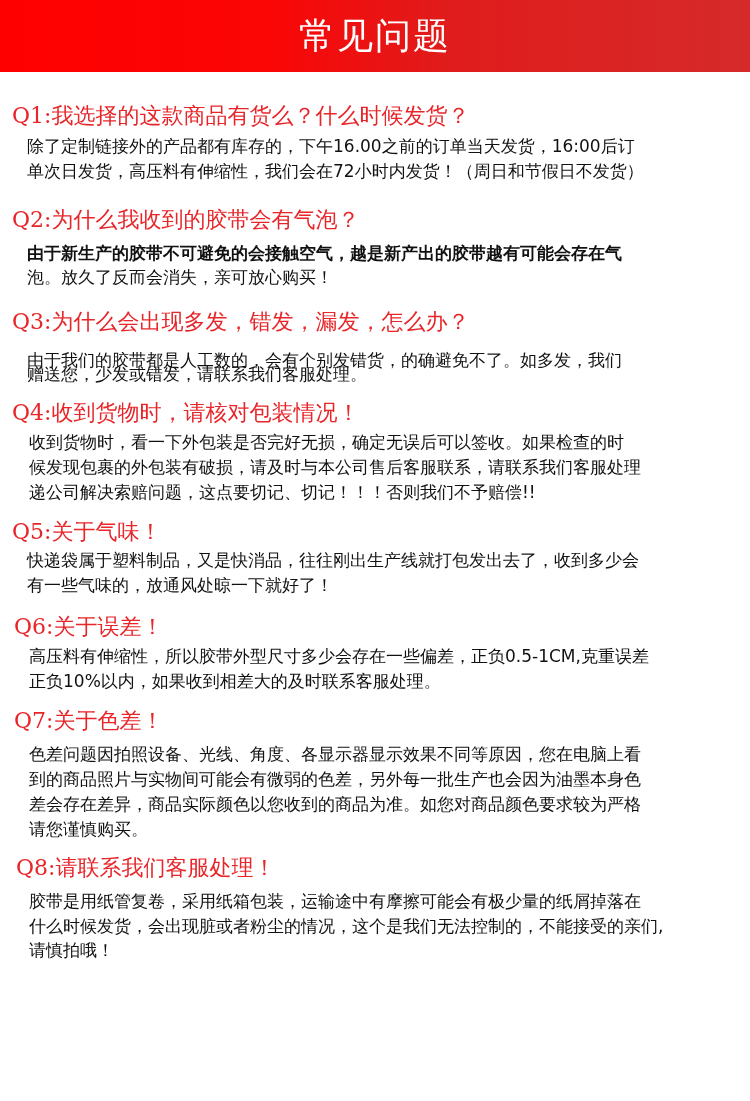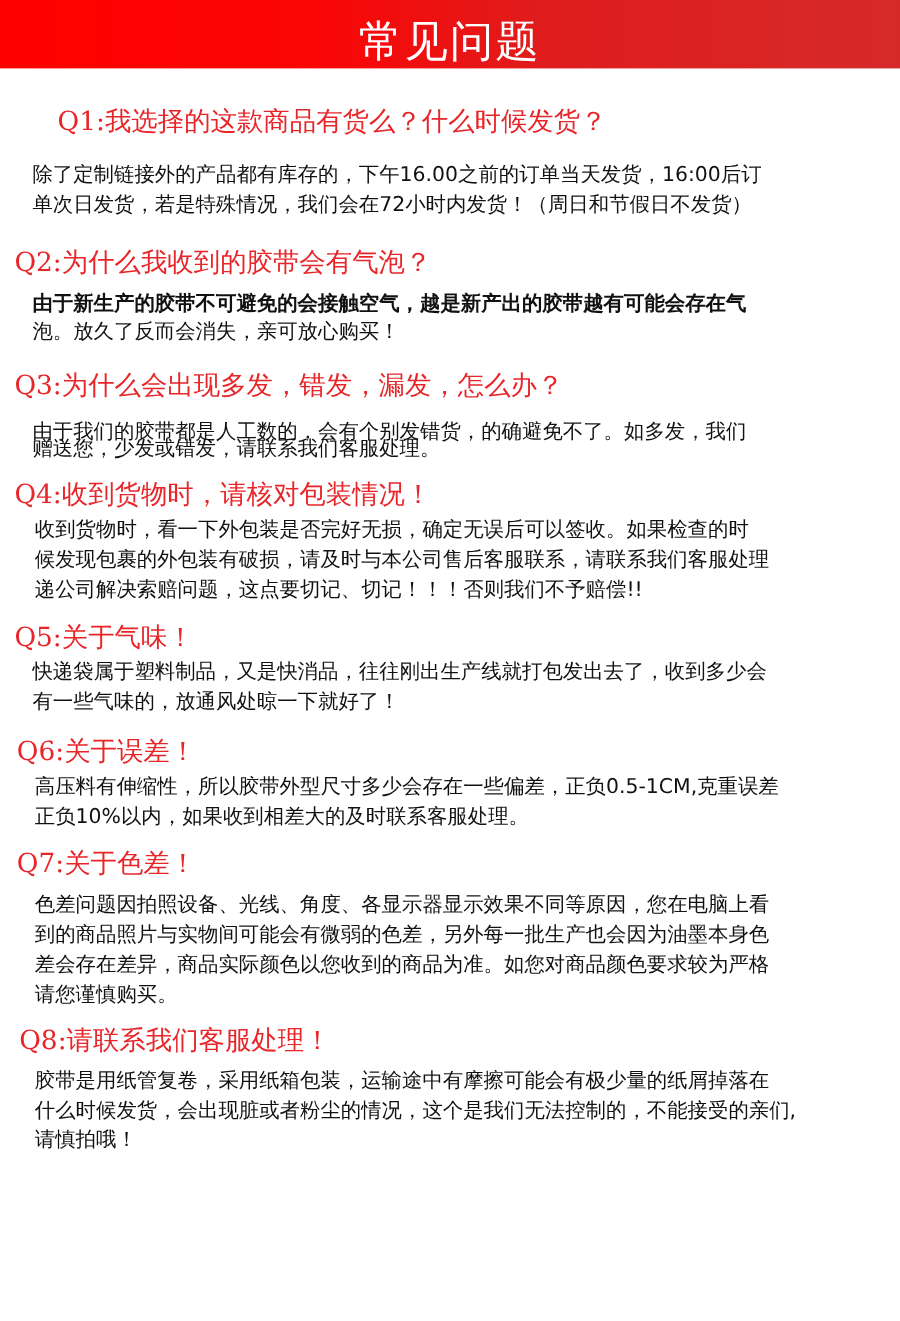--- a/index.html
+++ b/index.html
@@ -2,21 +2,21 @@
 <html><head>
   <meta charset="utf-8">
   <style>
     html, body { margin: 0; padding: 0; }
     body {
       width: 750px; height: 1101px; background: #ffffff;
       position: relative; overflow: hidden;
       font-family: "DejaVu Sans", "Liberation Sans", sans-serif;
     }
     .header {
-      position: absolute; left: 0; top: 0; width: 750px; height: 57px;
+      position: absolute; left: 0; top: 0; width: 750px; height: 72px;
       background: linear-gradient(90deg, #ff0000 0%, #fb0505 35%, #e01c1c 60%, #d62a2a 100%);
     }
     .header-title {
       position: absolute; left: 0; width: 750px; top: 14px;
       text-align: center; color: #ffffff;
       font-family: "DejaVu Serif", "Liberation Serif", serif;
       font-size: 36px; line-height: 44px; letter-spacing: 2px;
     }
     .faq {
       position: absolute; left: 0; width: 750px;
@@ -34,23 +34,23 @@
     }
   </style>
 </head>
 <body>
 
 <div class="header">
   <div class="header-title">常见问题</div>
 </div>
 
 <div class="faq">
-  <div class="q-title" style="left:12px; top:88px;margin-left:36px;">Q1:我选择的这款商品有货么？什么时候发货？</div>
+  <div class="q-title" style="left:12px; top:102px;">Q1:我选择的这款商品有货么？什么时候发货？</div>
   <div class="q-line" style="left:12px; top:134px;">除了定制链接外的产品都有库存的，下午16.00之前的订单当天发货，16:00后订</div>
-  <div class="q-line" style="left:12px; top:159px;">单次日发货，若是特殊情况，我们会在72小时内发货！（周日和节假日不发货）</div>
+  <div class="q-line" style="left:12px; top:159px;">单次日发货，高压料有伸缩性，我们会在72小时内发货！（周日和节假日不发货）</div>
 </div>
 
 <div class="faq">
   <div class="q-title" style="left:12px; top:206px;">Q2:为什么我收到的胶带会有气泡？</div>
   <div class="q-line" style="left:12px; top:241px;font-weight:bold;">由于新生产的胶带不可避免的会接触空气，越是新产出的胶带越有可能会存在气</div>
   <div class="q-line" style="left:12px; top:265px;">泡。放久了反而会消失，亲可放心购买！</div>
 </div>
 
 <div class="faq">
   <div class="q-title" style="left:12px; top:308px;">Q3:为什么会出现多发，错发，漏发，怎么办？</div>

